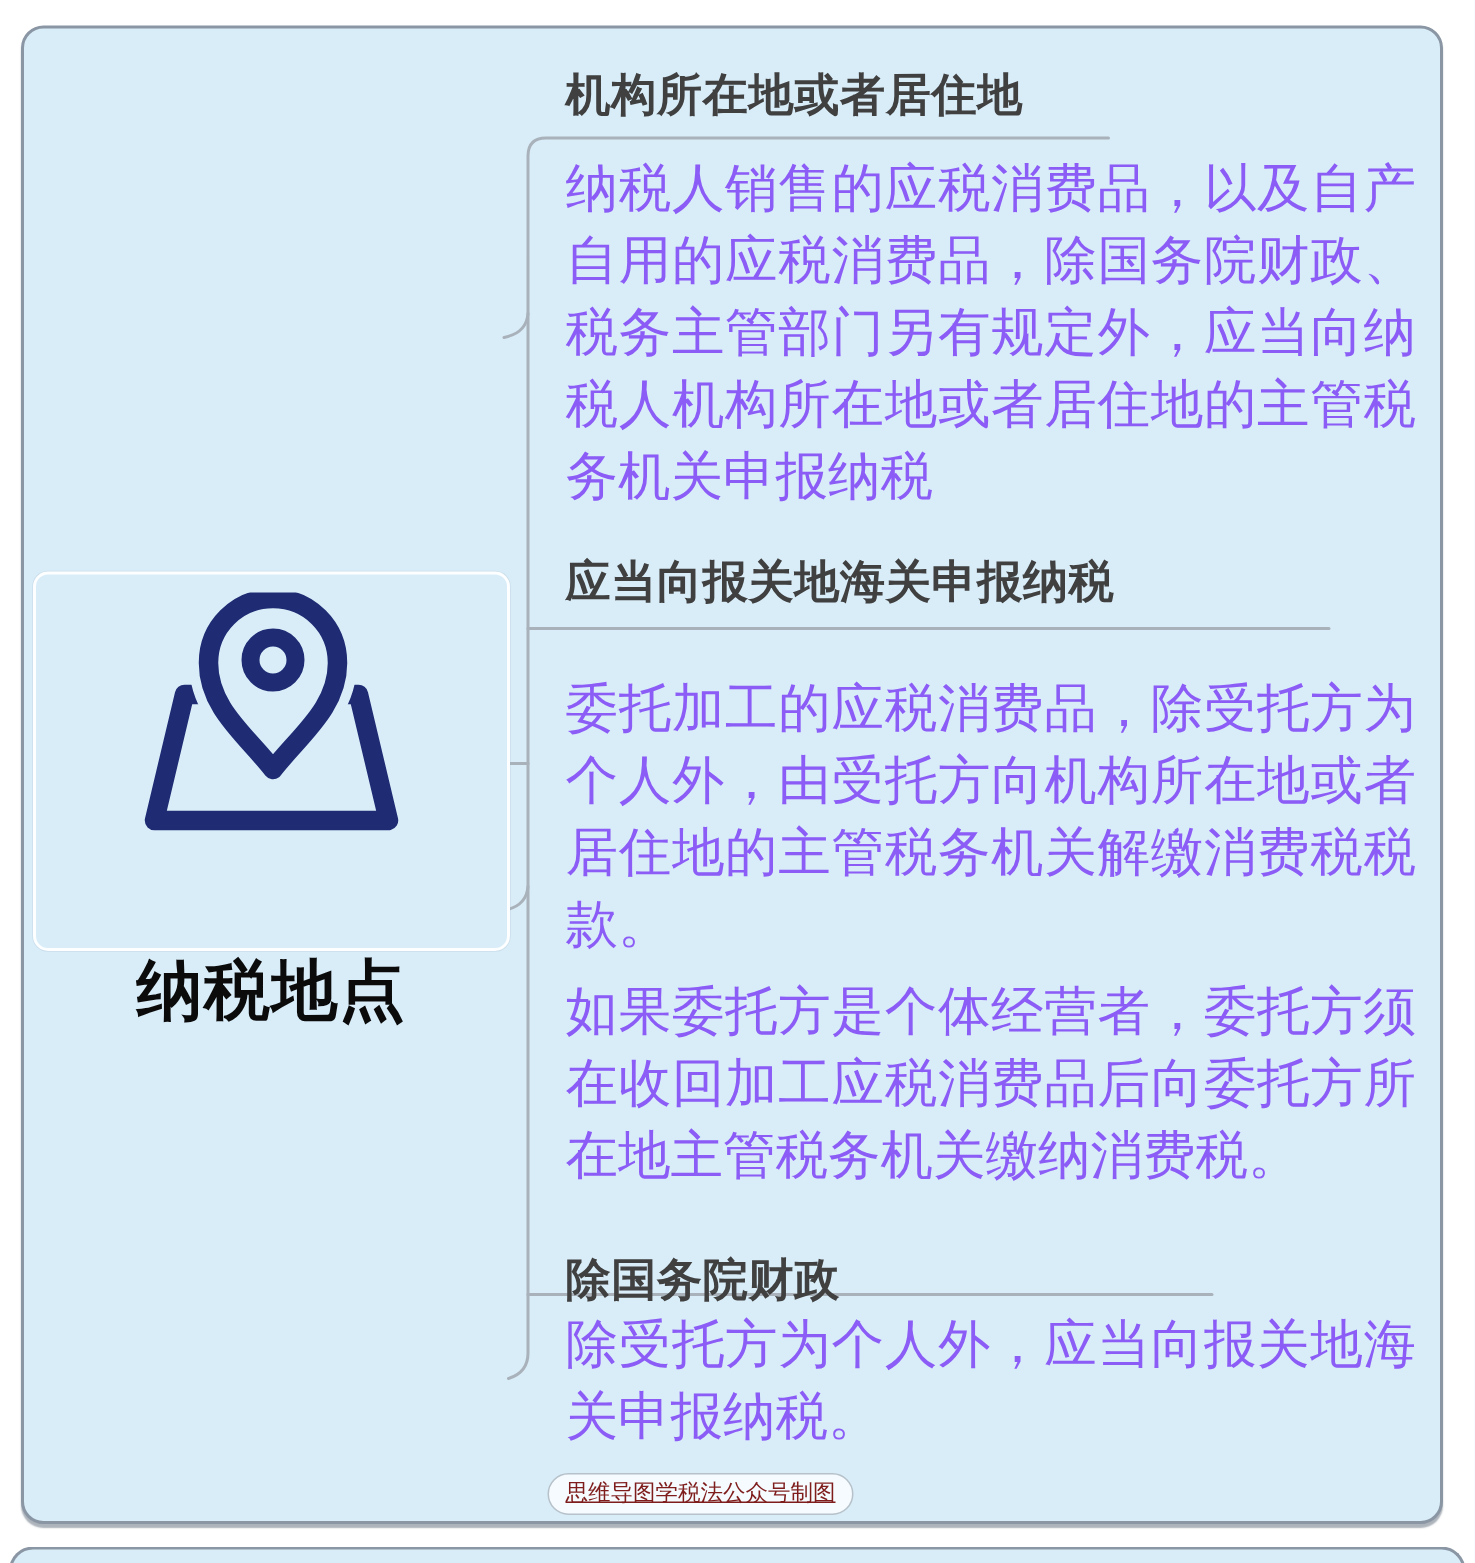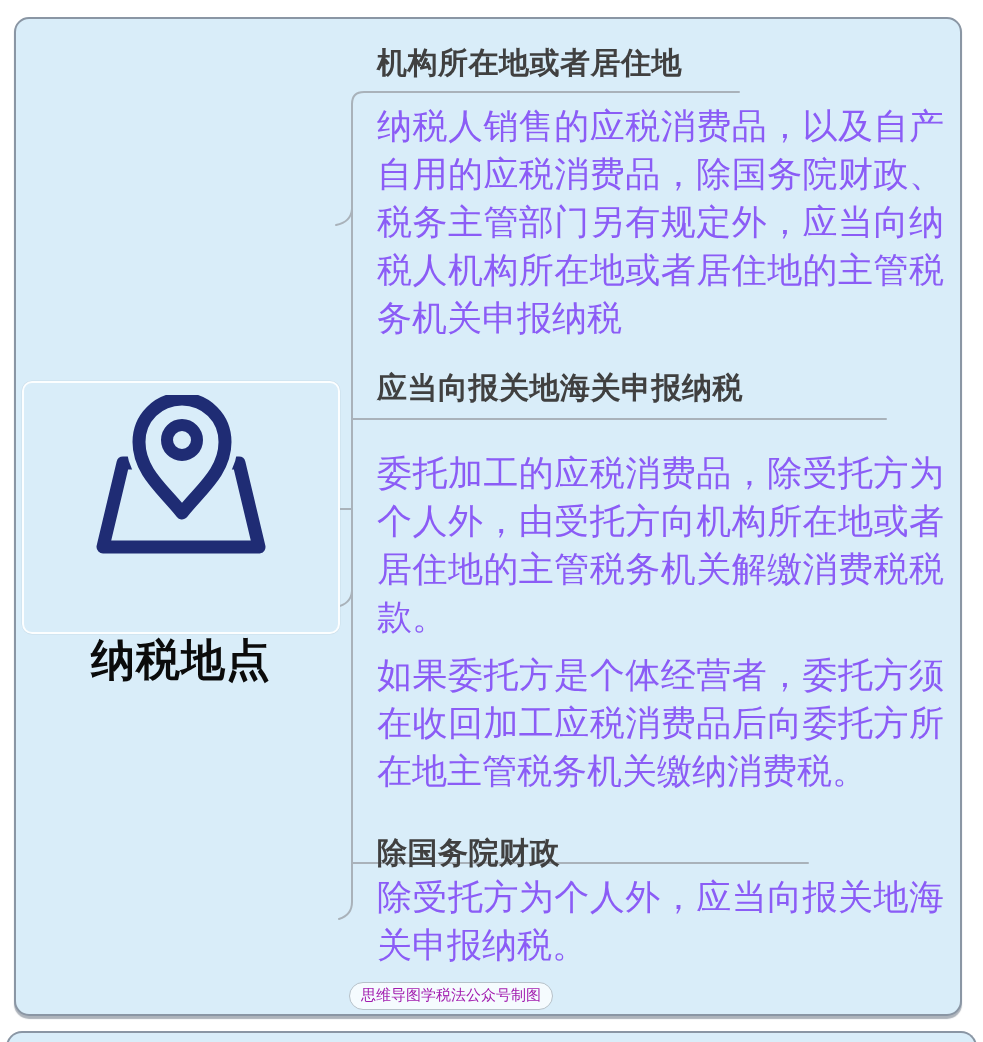--- a/index.html
+++ b/index.html
@@ -49,27 +49,28 @@
     line-height:48px;
     text-align:justify;text-justify:inter-ideograph;
     word-break:break-all;line-break:loose;
   }
   .b1{top:83px;}
   .b2a{top:430px;}
   .b2b{top:632px;}
   .b3{top:854px;}
 
   .badge{
-    position:absolute;left:333px;top:963px;
+    position:absolute;left:349px;top:963px;
     background:#f5fbfe;
     border:1.5px solid #b6c1c9;
     border-radius:14px;
     padding:3px 11px 4px 11px;
-    font-size:15px;color:#a21caf;
+    font-size:15px;color:#7f1d1d;
     white-space:nowrap;
+    text-decoration:underline;
   }
   .next-card{
     position:absolute;left:6px;top:1031px;width:971px;height:30px;
     background:#d9edf9;
     border:2.5px solid #8a96a4;border-bottom:none;
     border-radius:16px 16px 0 0;
     box-sizing:border-box;
   }
 </style>
 </head>

